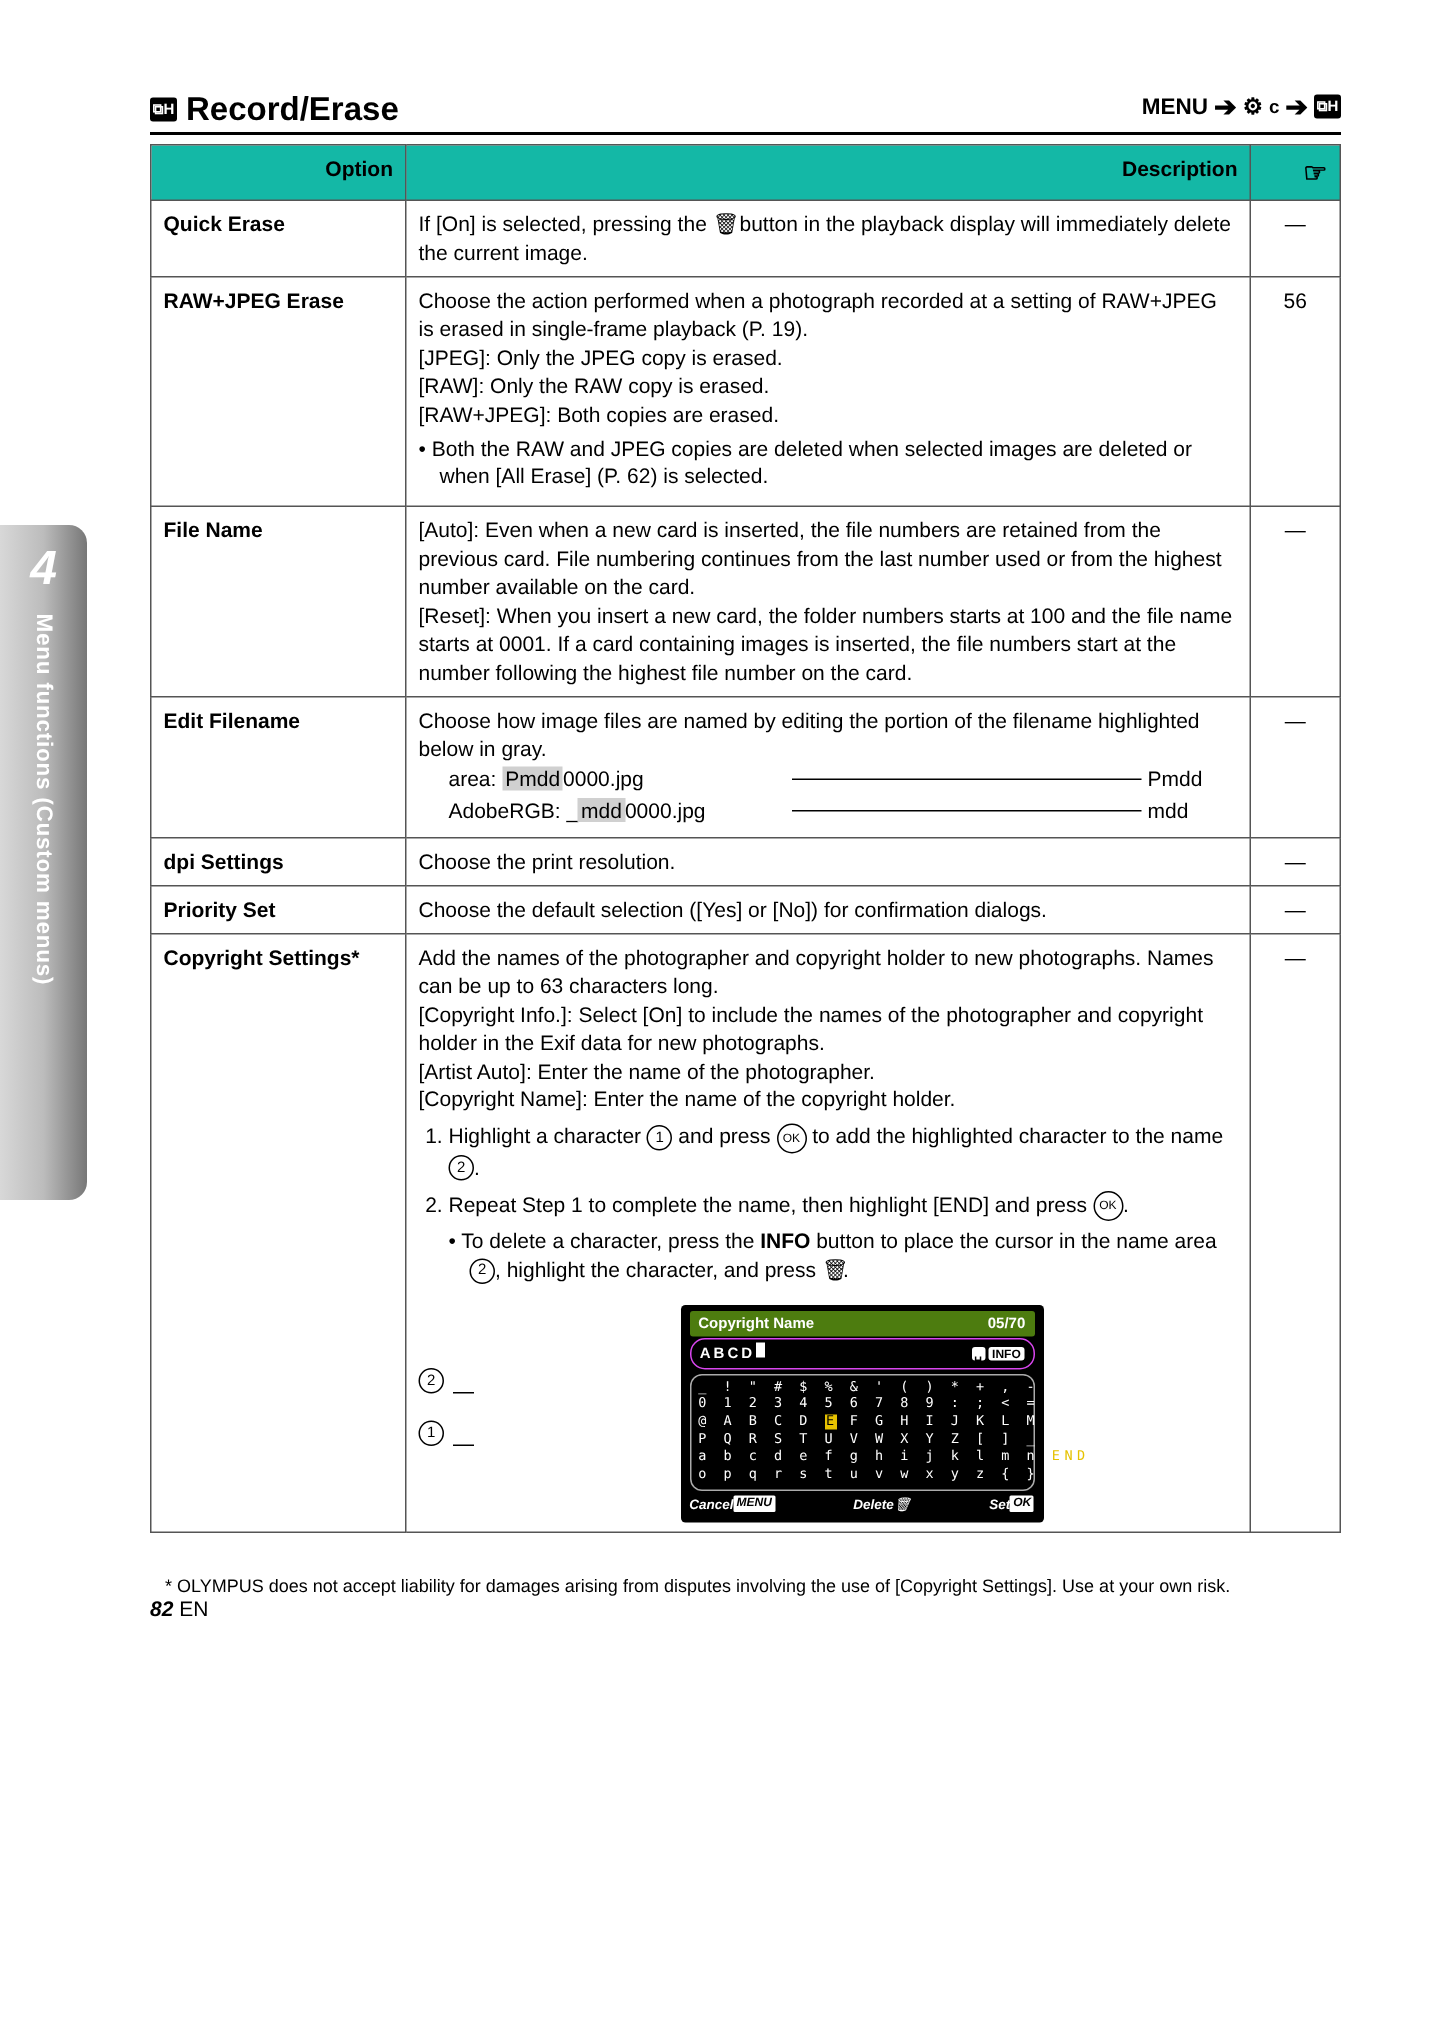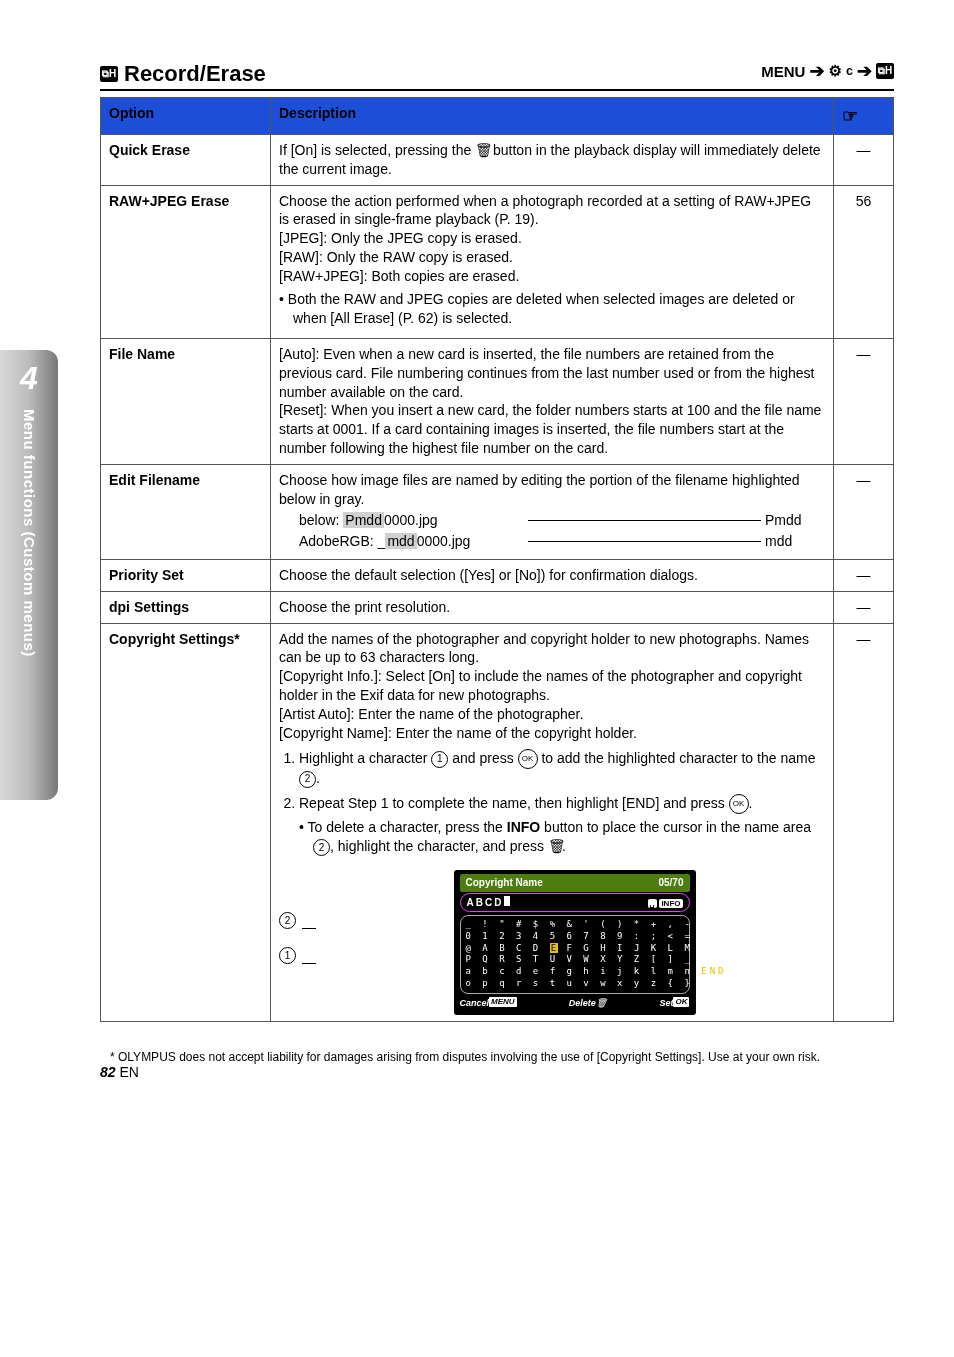--- a/index.html
+++ b/index.html
@@ -87,23 +87,23 @@
     table-layout: fixed;
   }
   table.main th, table.main td {
     border: 1px solid #555;
     padding: 6px 8px;
     vertical-align: top;
     font-size: 14px;
     line-height: 1.35;
   }
   table.main th {
-    background: #1d4ed8;
-    font-weight: bold;
-    text-align: left;
+    background: #14b8a6;
+    font-weight: bold;
+    text-align: right;
   }
   col.c1 { width: 170px; }
   col.c2 { }
   col.c3 { width: 60px; }
   .cell-left { font-weight: bold; }
   .center { text-align: center; vertical-align: middle; }
   .ptr::before { content: "☞"; font-size: 18px;}
   .dash::before { content: "—"; }
   .trash {
     display: inline-block;
@@ -334,43 +334,43 @@
         </td>
         <td class="center"><span class="dash"></span></td>
       </tr>
 
       <tr>
         <td class="cell-left">Edit Filename</td>
         <td>
           <span>Choose how image files are named by editing the portion of the filename highlighted below in gray.</span>
           <div class="filename-lines">
             <div class="line">
-              <span class="seg1"><span>below: </span><span class="hl">Pmdd</span><span>0000.jpg</span></span>
+              <span class="seg1"><span>area: </span><span class="hl">Pmdd</span><span>0000.jpg</span></span>
               <span class="rule"></span>
               <span class="seg3">Pmdd</span>
             </div>
             <div class="line">
               <span class="seg1"><span>AdobeRGB: _</span><span class="hl">mdd</span><span>0000.jpg</span></span>
               <span class="rule"></span>
               <span class="seg3">mdd</span>
             </div>
           </div>
         </td>
         <td class="center"><span class="dash"></span></td>
       </tr>
 
       <tr>
+        <td class="cell-left">dpi Settings</td>
+        <td>Choose the print resolution.</td>
+        <td class="center"><span class="dash"></span></td>
+      </tr>
+
+      <tr>
         <td class="cell-left">Priority Set</td>
         <td>Choose the default selection ([Yes] or [No]) for confirmation dialogs.</td>
-        <td class="center"><span class="dash"></span></td>
-      </tr>
-
-      <tr>
-        <td class="cell-left">dpi Settings</td>
-        <td>Choose the print resolution.</td>
         <td class="center"><span class="dash"></span></td>
       </tr>
 
       <tr>
         <td class="cell-left">Copyright Settings*</td>
         <td>
           <span>Add the names of the photographer and copyright holder to new photographs. Names can be up to 63 characters long.</span><br>
           <span>[Copyright Info.]: Select [On] to include the names of the photographer and copyright holder in the Exif data for new photographs.</span><br>
           <span>[Artist Auto]: Enter the name of the photographer.</span><br>
           <span>[Copyright Name]: Enter the name of the copyright holder.</span>

